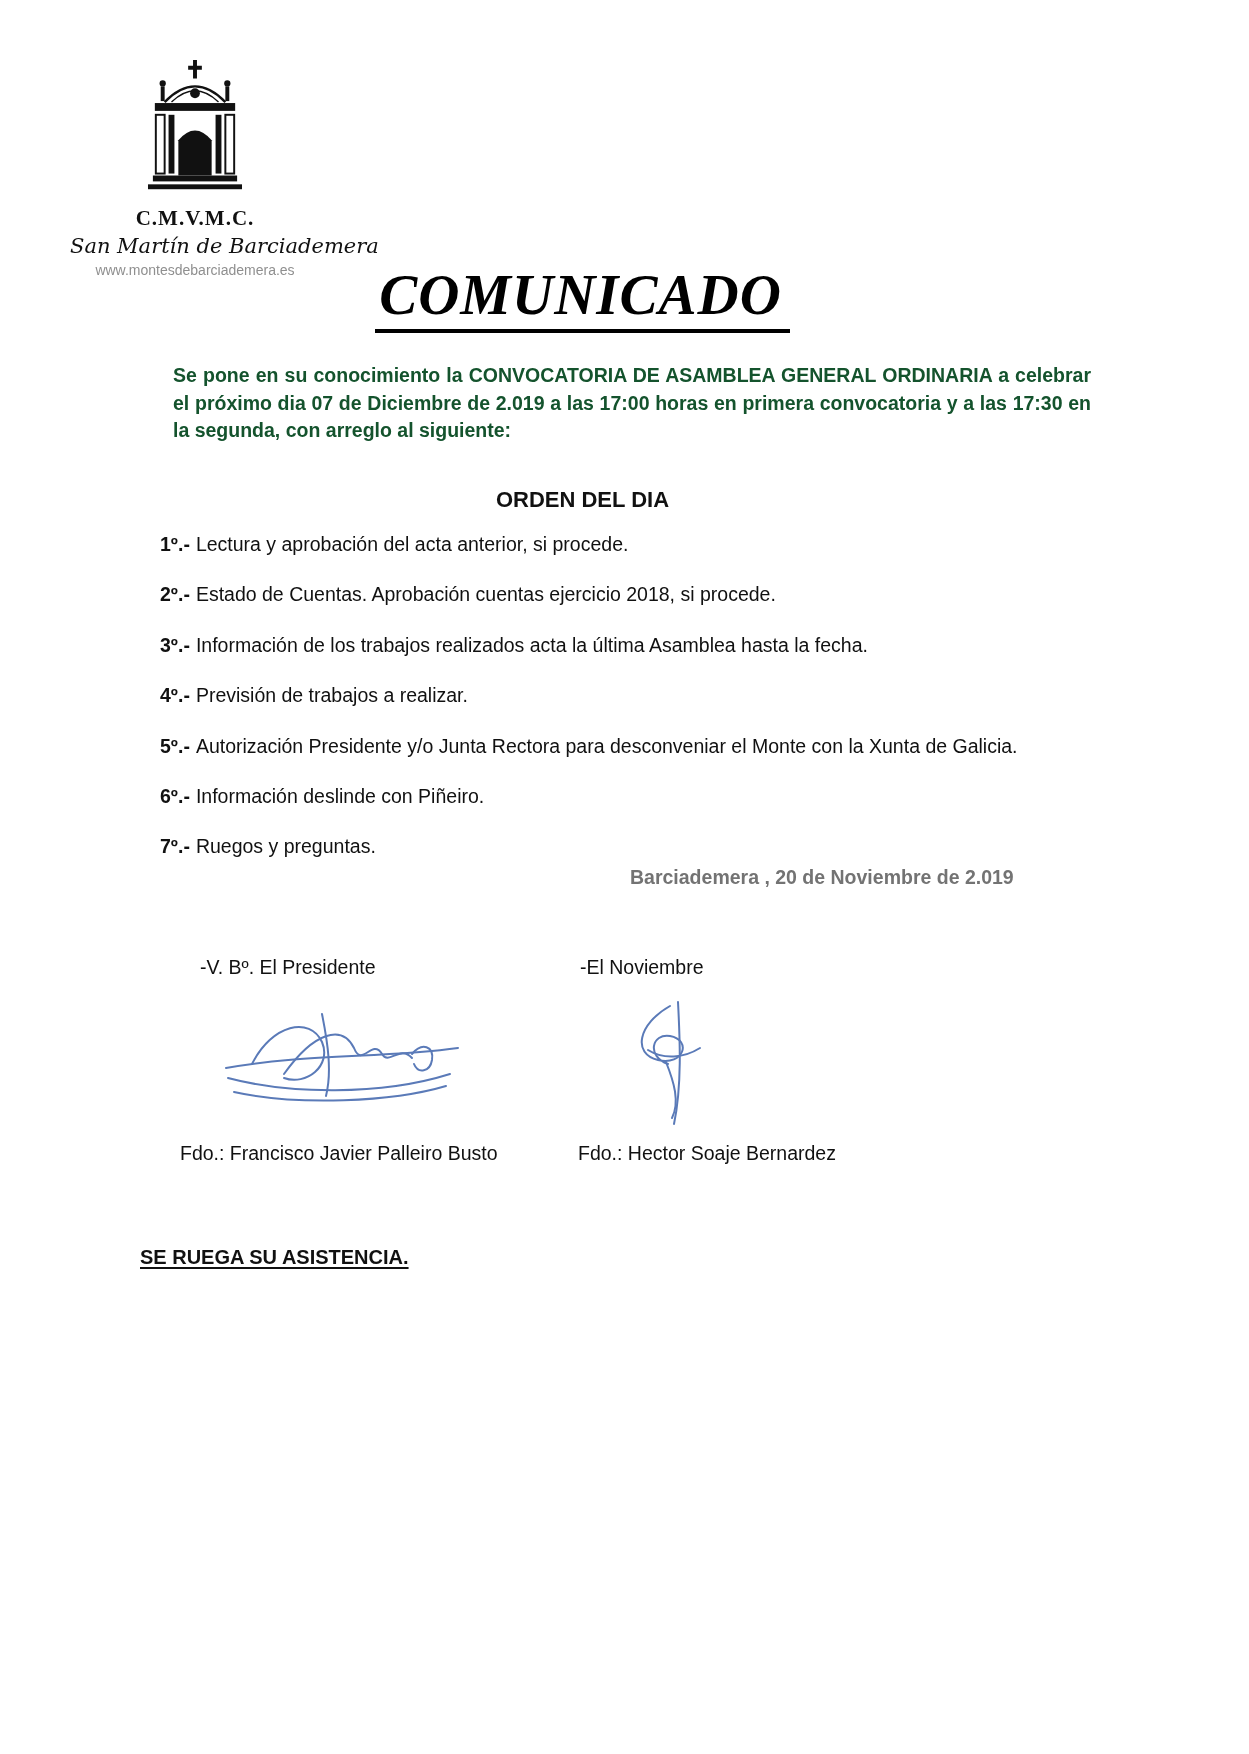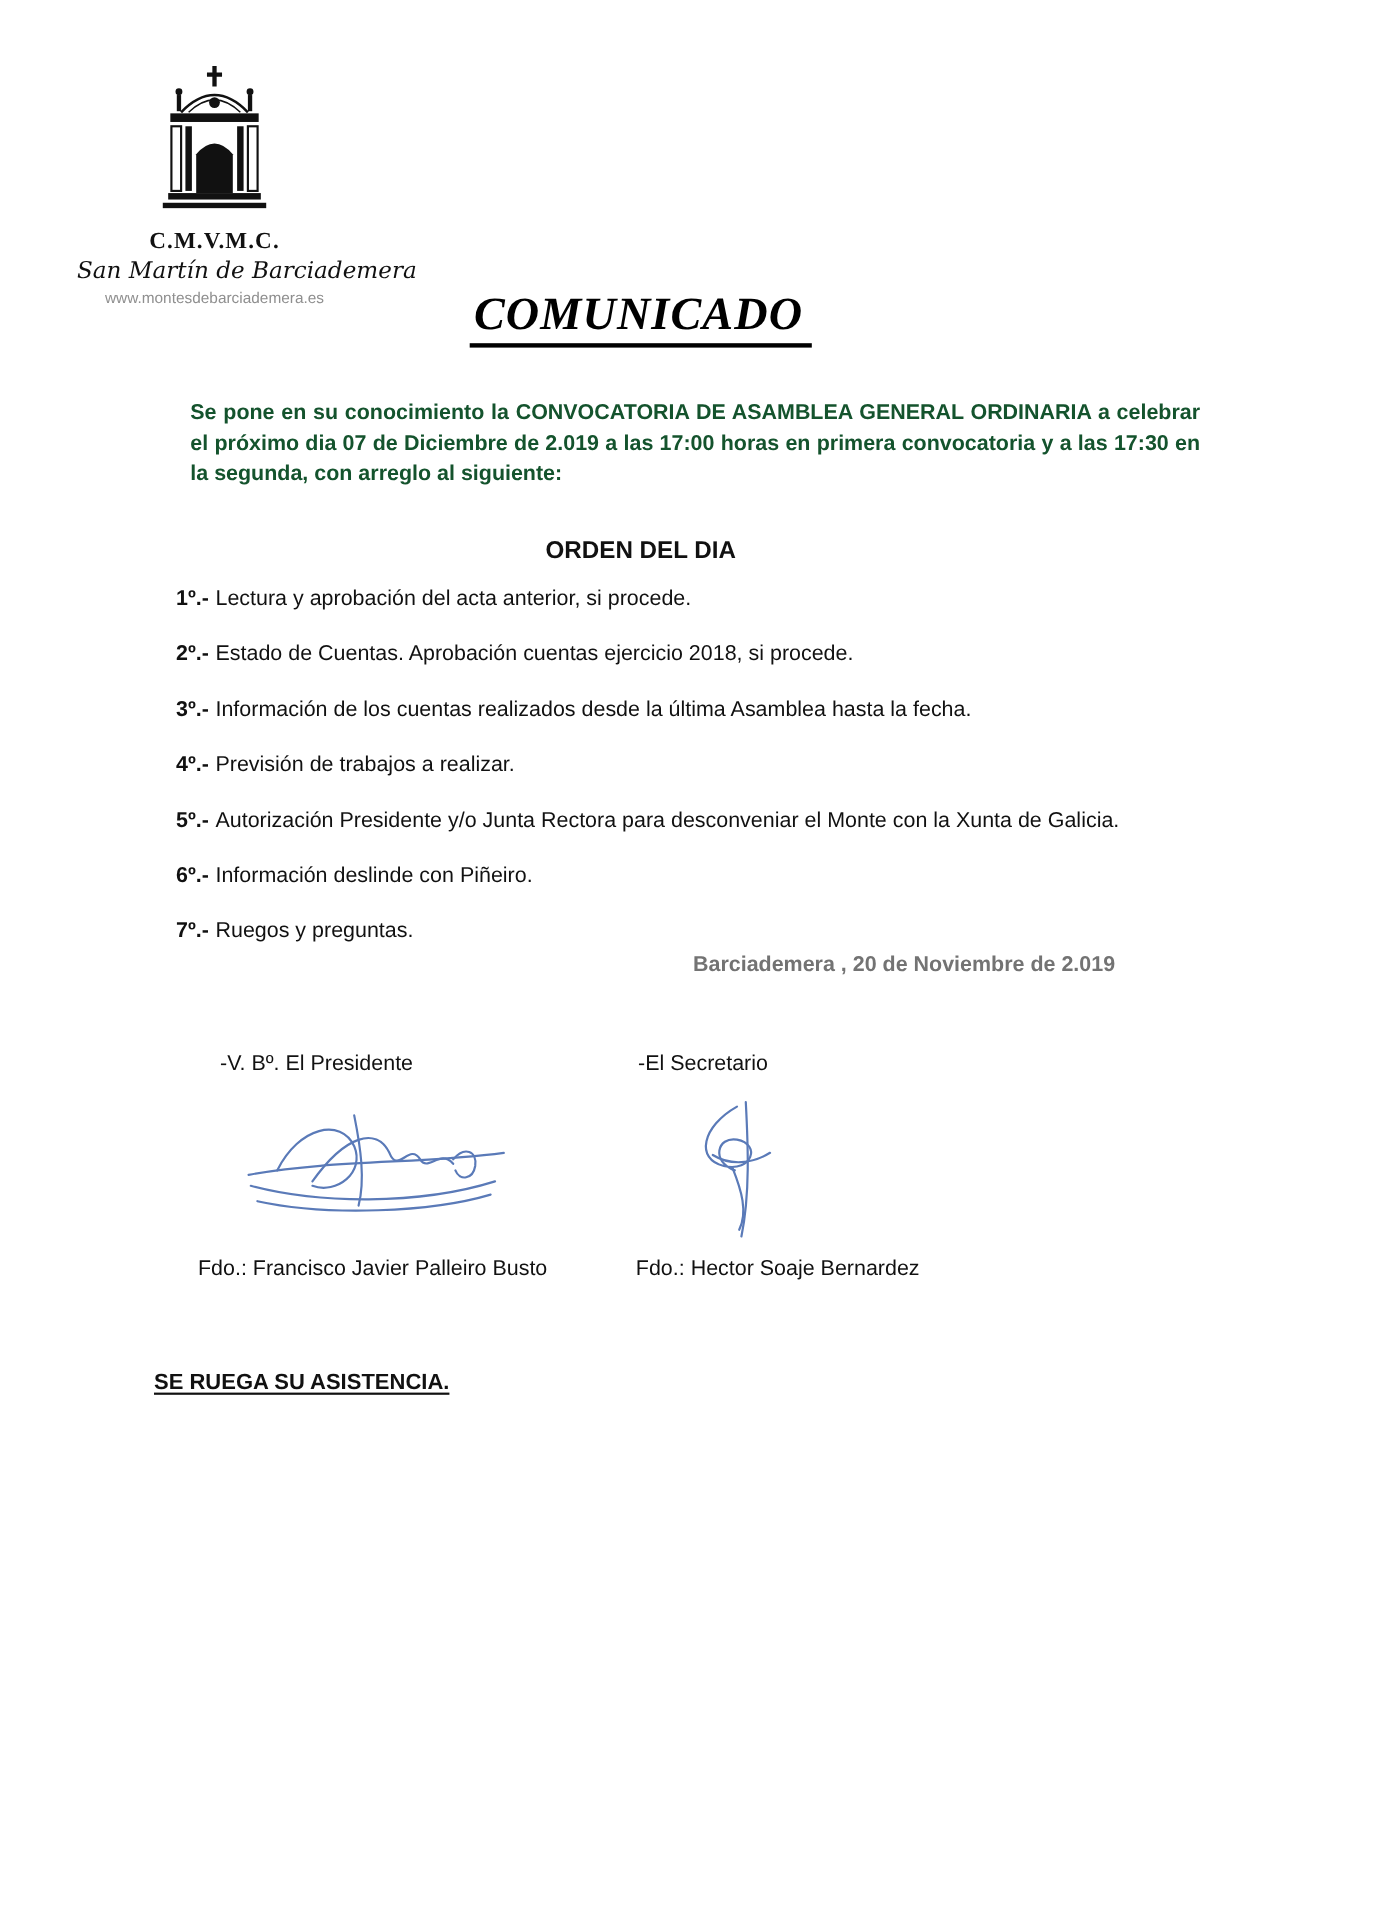--- a/index.html
+++ b/index.html
@@ -51,21 +51,21 @@
     left: 125px;
     top: 262px;
     width: 915px;
     text-align: center;
   }
   .doc-title {
     display: inline-block;
     font-family: "Liberation Serif", serif;
     font-style: italic;
     font-weight: bold;
-    font-size: 42px;
+    font-size: 57px;
     letter-spacing: 1px;
     color: #000;
     border-bottom: 4px solid #000;
     padding: 0 8px 2px 4px;
   }
 
   
   .intro {
     position: absolute;
     left: 125px;
@@ -178,40 +178,40 @@
   <div class="agenda-heading">ORDEN DEL DIA</div>
 
   <div class="agenda-list">
     <div class="agenda-item">
       <span class="num">1º.-</span><span>Lectura y aprobación del acta anterior, si procede.</span>
     </div>
     <div class="agenda-item">
       <span class="num">2º.-</span><span>Estado de Cuentas. Aprobación cuentas ejercicio 2018, si procede.</span>
     </div>
     <div class="agenda-item">
-      <span class="num">3º.-</span><span>Información de los cuentas realizados desde la última Asamblea hasta la fecha.</span>
+      <span class="num">3º.-</span><span>Información de los trabajos realizados acta la última Asamblea hasta la fecha.</span>
     </div>
     <div class="agenda-item">
       <span class="num">4º.-</span><span>Previsión de trabajos a realizar.</span>
     </div>
     <div class="agenda-item">
       <span class="num">5º.-</span><span>Autorización Presidente y/o Junta Rectora para desconveniar el Monte con la Xunta de Galicia.</span>
     </div>
     <div class="agenda-item">
       <span class="num">6º.-</span><span>Información deslinde con Piñeiro.</span>
     </div>
     <div class="agenda-item">
       <span class="num">7º.-</span><span>Ruegos y preguntas.</span>
     </div>
   </div>
 
   <div class="dateline">Barciademera , 20 de Noviembre de 2.019</div>
 
   <div class="sig-role president">-V. Bº. El Presidente</div>
-  <div class="sig-role secretary">-El Secretario</div>
+  <div class="sig-role secretary">-El Noviembre</div>
 
   <svg class="sig-svg president" width="240" height="125" viewBox="0 0 240 125" xmlns="http://www.w3.org/2000/svg">
     <g fill="none" stroke-width="2" stroke-linecap="round" stroke="#5a7ab8">
       <path d="M30 62 C 50 22, 88 14, 100 40 C 110 64, 84 84, 62 76"></path>
       <path d="M62 72 C 92 30, 120 22, 132 46 C 140 66, 150 36, 160 52 C 167 64, 178 42, 190 56"></path>
       <path d="M100 12 C 106 42, 110 70, 104 94"></path>
       <path d="M6 76 C 66 92, 158 94, 228 72"></path>
       <path d="M12 90 C 76 104, 170 100, 224 84"></path>
       <path d="M4 66 C 80 52, 165 56, 236 46"></path>
       <path d="M190 52 C 200 40, 212 44, 210 58 C 208 70, 196 72, 192 62"></path>

